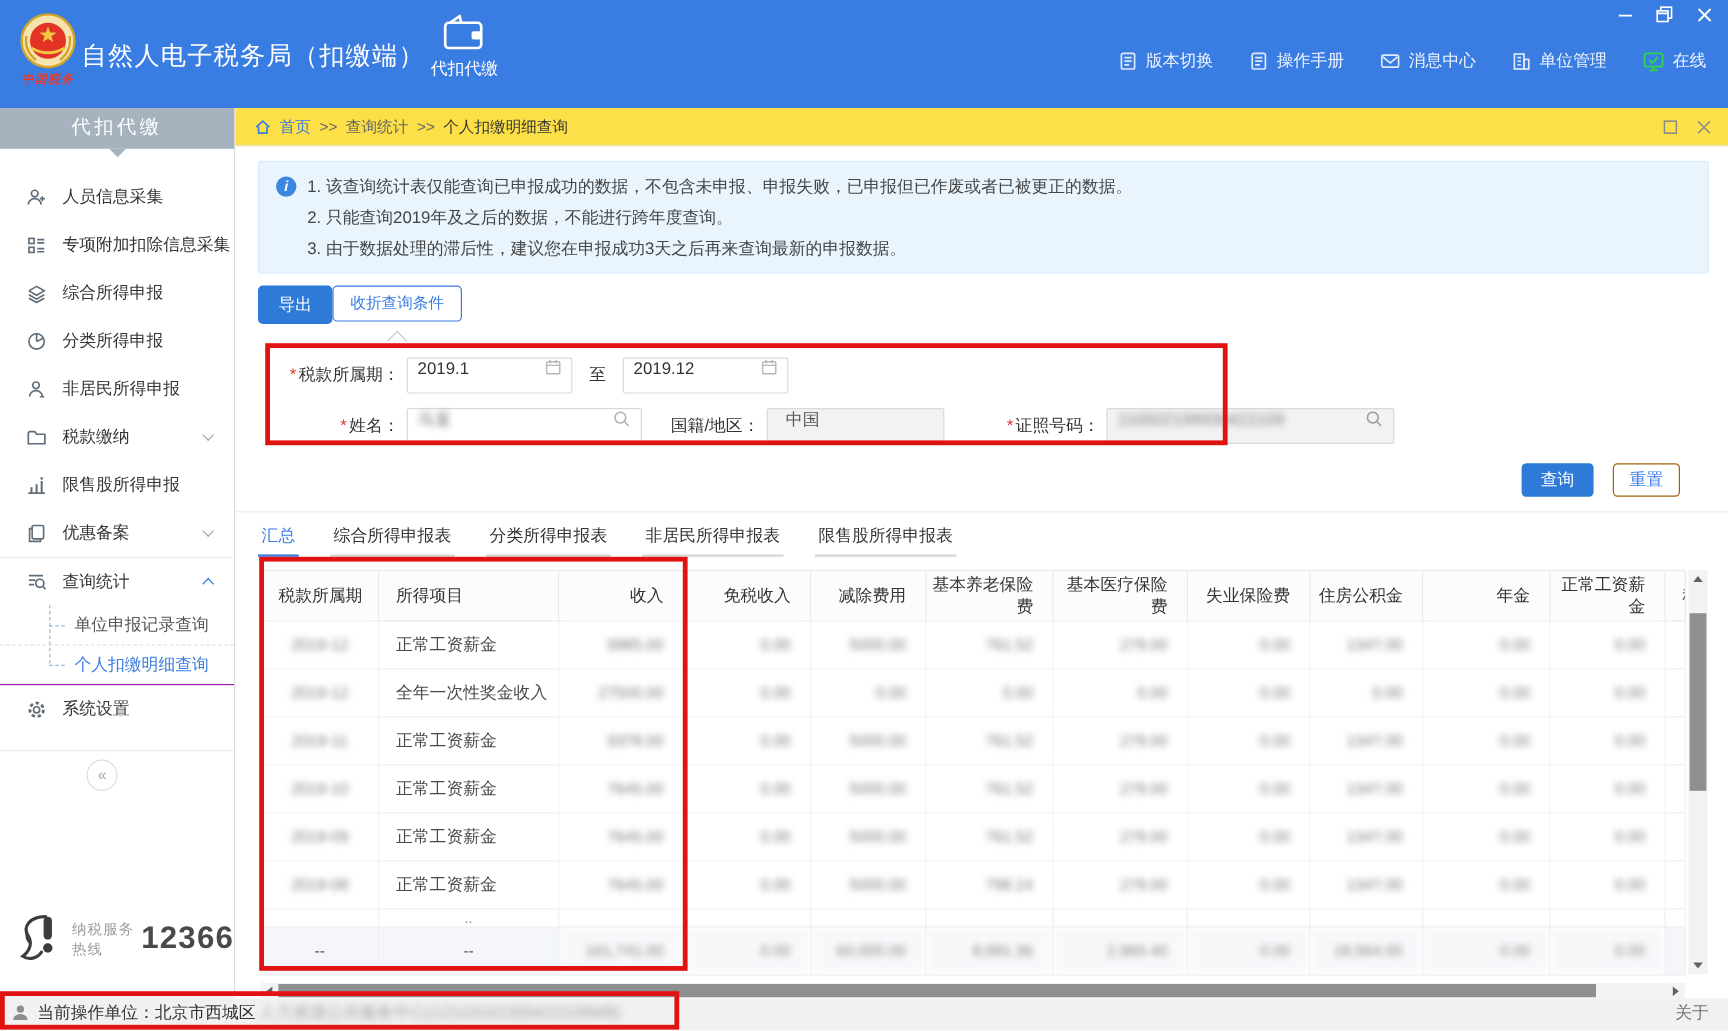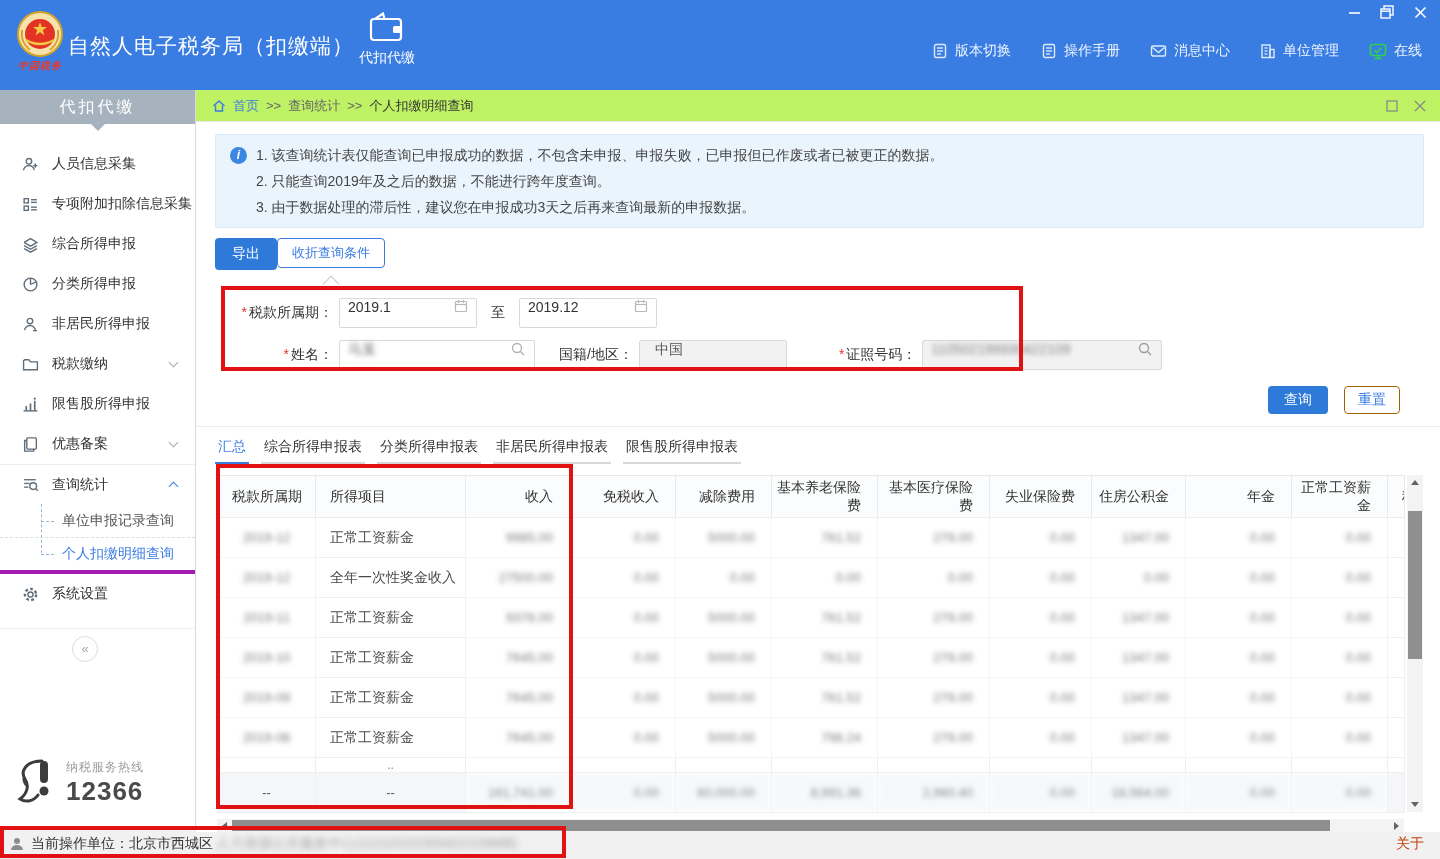--- a/index.html
+++ b/index.html
@@ -23,36 +23,36 @@
 
   
   .sidebar { position:relative; width:196px; flex:0 0 auto; background:#fff; border-right:1px solid #d9d9d9; }
   .side-header { height:34px; background:#a6b3bf; color:#fff; font-size:16px; text-align:center; line-height:34px; letter-spacing:3px; }
   .side-caret { width:0; height:0; margin:0 auto; border:7px solid transparent; border-top-color:#a6b3bf; }
   .side-nav { margin-top:6px; }
   .nav-item { position:relative; height:40px; display:flex; align-items:center; padding-left:22px; gap:13px; font-size:14px; color:#333; cursor:pointer; }
   .nav-item .chev { margin-left:auto; margin-right:18px; width:7px; height:7px; border-right:1.5px solid #a9a9a9; border-bottom:1.5px solid #a9a9a9; transform:rotate(45deg); margin-top:-3px; }
   .nav-item .chev.up { border-color:#3a7ce2; transform:rotate(-135deg); margin-top:4px; }
   .nav-item.bt { border-top:1px solid #ededed; }
-  .submenu { position:relative; border-bottom:4px solid #a21caf; }
+  .submenu { position:relative; border-bottom:1px solid #a21caf; }
   .submenu::before { content:""; position:absolute; left:41px; top:0; bottom:17px; border-left:1px dashed #96b9dc; }
   .sub-item { position:relative; height:33px; display:flex; align-items:center; padding-left:62px; font-size:14px; color:#555; cursor:pointer; }
   .sub-item::before { content:""; position:absolute; left:41px; top:50%; width:13px; border-top:1px dashed #96b9dc; }
   .sub-item.divider { border-top:1px dashed #cfe3d6; }
   .sub-item.active { color:#3a7ce2; }
   .collapse-row { position:relative; margin-top:20px; height:32px; }
   .collapse-row::before { content:""; position:absolute; left:0; right:0; top:-6px; border-top:1px solid #ededed; }
   .collapse-btn { position:absolute; left:72px; top:2px; width:26px; height:26px; border:1px solid #ddd; border-radius:50%; background:#fff; color:#9aa6b0; font-size:13px; text-align:center; line-height:24px; cursor:pointer; }
   .hotline { position:absolute; left:12px; bottom:18px; display:flex; align-items:center; gap:8px; }
-  .hotline .col { display:flex; flex-direction:column; }
+  .hotline .col { display:flex; flex-direction:row; }
   .hotline .cap { font-size:12px; color:#9a9a9a; letter-spacing:1px; }
   .hotline .num { font-size:26px; font-weight:bold; color:#4a4a4a; letter-spacing:1px; }
 
   
-  .main { flex:1 1 auto; display:flex; flex-direction:column; min-width:0; background:#bef264; }
+  .main { flex:1 1 auto; display:flex; flex-direction:column; min-width:0; background:#fde047; }
   .breadcrumb { height:32px; flex:0 0 auto; display:flex; align-items:center; gap:7px; padding:0 14px 0 16px; border-bottom:1px solid #e7e7e7; font-size:13px; color:#666; }
   .breadcrumb .home-lbl { color:#3a7ce2; cursor:pointer; }
   .bc-right { margin-left:auto; display:flex; gap:16px; align-items:center; }
   .content { position:relative; flex:1 1 auto; background:#fff; }
 
   .notice { margin:12px 16px 0 19px; position:relative; background:#eaf4fd; border:1px solid #d9eafc; border-radius:2px; padding:7px 14px 7px 40px; font-size:14px; color:#454545; line-height:26px; }
   .info-ico { position:absolute; left:14px; top:12px; width:17px; height:17px; background:#3a86e0; border-radius:50%; color:#fff; font-size:12px; font-style:italic; font-weight:bold; text-align:center; line-height:17px; }
 
   .toolbar { margin:10px 18px 0 19px; display:flex; justify-content:flex-start; align-items:flex-start; height:44px; }
   .btn-primary { background:#2d7ad9; color:#fff; border:none; border-radius:4px; height:32px; padding:0 17px; font-size:14px; cursor:pointer; font-family:inherit; }
@@ -73,21 +73,21 @@
   .w-name { width:196px; }
   .w-nation { width:148px;padding-left:15px; }
   .w-id { width:240px; }
   .ml24 { margin-left:24px; } .ml56 { margin-left:52px; }
 
   .actions { margin:16px 40px 0 0; display:flex; justify-content:flex-end; gap:16px; }
   .btn-query { background:#2d7ad9; color:#fff; border:none; border-radius:4px; width:60px; height:28px; font-size:14px; cursor:pointer; font-family:inherit; }
   .btn-reset { background:#fff; color:#3a7ce2; border:1px solid #a16207; border-radius:4px; width:56px; height:28px; font-size:14px; cursor:pointer; font-family:inherit; }
   .hdiv { margin-top:12px; border-bottom:1px solid #ececec; }
 
-  .tabs { margin:9px 0 0 19px; display:flex; gap:12px; }
+  .tabs { margin:9px 0 0 19px; display:flex; gap:26px; }
   .tab { padding:2px 3px 6px 3px; font-size:14px; color:#333; border-bottom:2px solid #d8d8d8; cursor:pointer; }
   .tab.active { color:#3a7ce2; border-bottom-color:#3a7ce2; }
 
   .table-zone { position:relative; margin:11px 0 0 21px; display:flex; }
   table.grid { border-collapse:collapse; table-layout:fixed; width:1187px; }
   .grid th { height:42px; background:#fbfcfd; font-size:14px; font-weight:400; color:#333;
              border:1px solid #e9e9e9; border-left:none; }
   .grid th:first-child { border-left:1px solid #e9e9e9; }
   .grid td { height:40px; font-size:13px; color:#4a4a4a; border-right:1px solid #efefef; border-bottom:1px solid #efefef; background:#fff; }
   .grid td:first-child { border-left:1px solid #efefef; }
@@ -108,21 +108,21 @@
   .tri-left { width:0; height:0; border:4px solid transparent; border-right:5px solid #636363; margin-left:-3px;}
   .tri-right { width:0; height:0; border:4px solid transparent; border-left:5px solid #636363; margin-right:-3px;}
   .vs-thumb { position:absolute; left:1px; width:14px; top:36px; height:148px; background:#8f8f8f; }
   .hscroll { position:relative; margin:6px 0 0 21px; width:1187px; height:13px; background:#f3f3f3; }
   .hs-arrow { position:absolute; top:0; width:14px; height:13px; display:flex; align-items:center; justify-content:center; }
   .hs-arrow.left { left:0; } .hs-arrow.right { right:0; }
   .hs-thumb { position:absolute; top:1px; left:15px; height:11px; width:1098px; background:#8f8f8f; }
 
   
   .statusbar { flex:0 0 auto; height:32px; background:#f1f1f1; border-top:1px solid #dadada; display:flex; align-items:center; padding:0 16px 0 10px; gap:7px; font-size:14px; color:#333; }
-  .about-link { margin-left:auto; color:#c2410c; cursor:pointer; }
+  .about-link { margin-left:auto; color:#737373; cursor:pointer; }
 
   
   .anno { position:absolute; border:4px solid #e01212; z-index:40; pointer-events:none; }
   .anno-form { left:221px; top:286px; width:802px; height:85px; }
   .anno-table { left:216px; top:464px; width:357px; height:345px; }
   .anno-status { left:0px; top:826px; width:566px; height:32px; }
 
   svg { display:block; }
 </style>
 </head>

